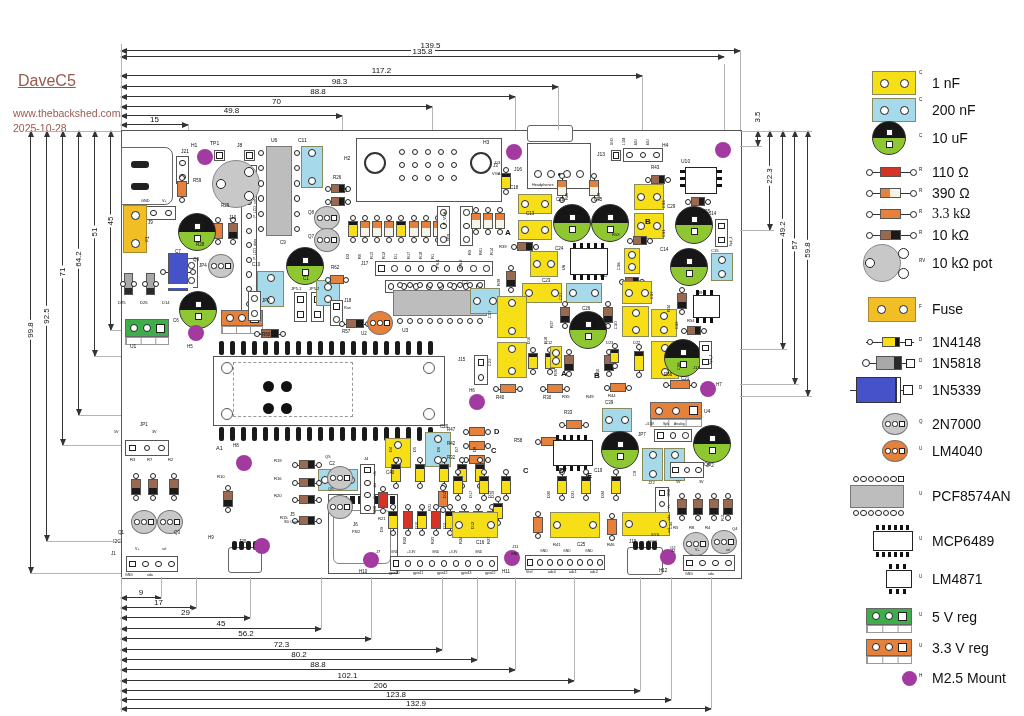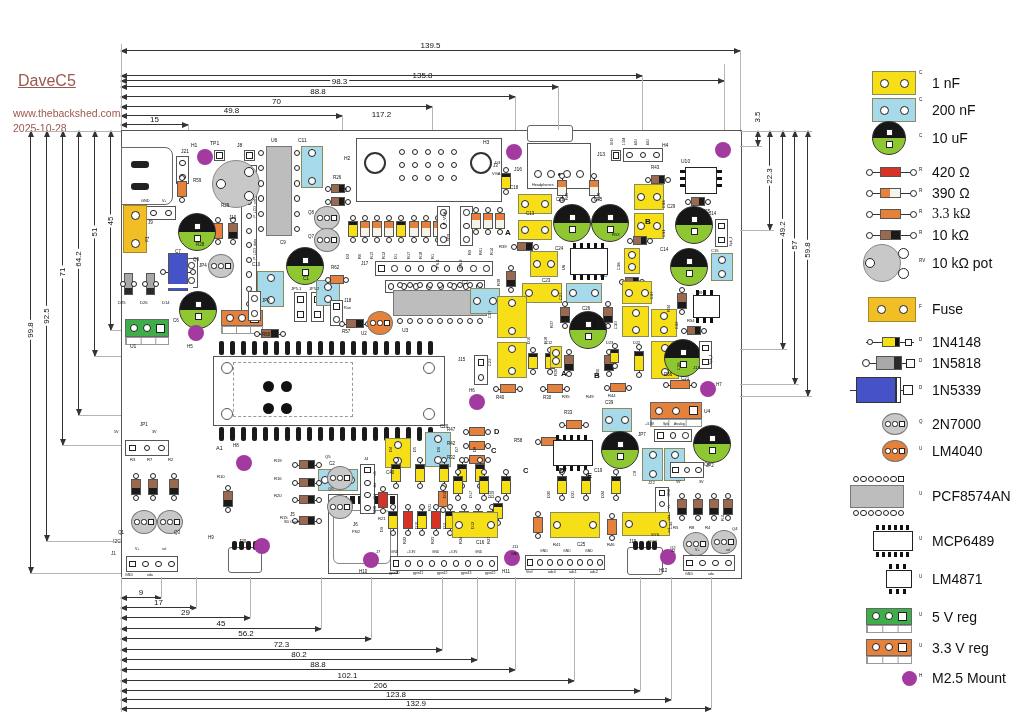--- a/index.html
+++ b/index.html
@@ -1099,30 +1099,30 @@
       <div class="reflab" style="font-size: 3.2px; left: 614px; top: 142px; transform-origin: left bottom; transform: rotate(-90deg);">GND</div>
       <div class="reflab" style="font-size: 3.2px; left: 626px; top: 142px; transform-origin: left bottom; transform: rotate(-90deg);">1.5M</div>
       <div class="reflab" style="font-size: 3.2px; left: 638px; top: 142px; transform-origin: left bottom; transform: rotate(-90deg);">ADJ</div>
       <div class="reflab" style="font-size: 3.2px; left: 650px; top: 142px; transform-origin: left bottom; transform: rotate(-90deg);">ADJ</div>
       <div class="c" style="left: 121px; top: 50px; width: 619px; height: 0px; border-top: 1px solid rgb(51, 51, 51);">
         <div class="arl"></div>
         <div class="arr"></div>
         <div class="dimlab" style="left: 50%; top: -9px; transform: translateX(-50%);">139.5</div>
       </div>
       <div class="c" style="left: 740px; top: 50px; width: 1px; height: 80px; background: rgb(181, 181, 181);"></div>
-      <div class="c" style="left: 121px; top: 80px; width: 603px; height: 0px; border-top: 1px solid rgb(51, 51, 51);">
+      <div class="c" style="left: 121px; top: 56px; width: 603px; height: 0px; border-top: 1px solid rgb(51, 51, 51);">
         <div class="arl"></div>
         <div class="arr"></div>
         <div class="dimlab" style="left: 50%; top: -9px; transform: translateX(-50%);">135.8</div>
       </div>
       <div class="c" style="left: 724px; top: 64px; width: 1px; height: 66px; background: rgb(181, 181, 181);"></div>
       <div class="c" style="left: 121px; top: 75px; width: 521px; height: 0px; border-top: 1px solid rgb(51, 51, 51);">
         <div class="arl"></div>
         <div class="arr"></div>
-        <div class="dimlab" style="left: 50%; top: -9px; transform: translateX(-50%); margin-top: 44px;">117.2</div>
+        <div class="dimlab" style="left: 50%; top: -9px; transform: translateX(-50%);">117.2</div>
       </div>
       <div class="c" style="left: 642px; top: 75px; width: 1px; height: 55px; background: rgb(181, 181, 181);"></div>
       <div class="c" style="left: 121px; top: 86px; width: 437px; height: 0px; border-top: 1px solid rgb(51, 51, 51);">
         <div class="arl"></div>
         <div class="arr"></div>
         <div class="dimlab" style="left: 50%; top: -9px; transform: translateX(-50%);">98.3</div>
       </div>
       <div class="c" style="left: 558px; top: 86px; width: 1px; height: 44px; background: rgb(181, 181, 181);"></div>
       <div class="c" style="left: 121px; top: 96px; width: 394px; height: 0px; border-top: 1px solid rgb(51, 51, 51);">
         <div class="arl"></div>
@@ -1305,21 +1305,21 @@
       <div class="c" style="left: 872px; top: 121px; width: 34px; height: 34px; border-radius: 50%; background: linear-gradient(rgb(22, 22, 22) 50%, rgb(143, 199, 50) 50%); border: 1px solid rgb(51, 51, 51);"></div>
       <div class="c" style="left: 885.5px; top: 128.5px; width: 7px; height: 7px; border: 1px solid rgb(34, 34, 34); background: rgb(255, 255, 255); border-radius: 0px;"></div>
       <div class="c" style="left: 885.5px; top: 140.5px; width: 7px; height: 7px; border: 1px solid rgb(34, 34, 34); background: rgb(255, 255, 255); border-radius: 0px;"></div>
       <div class="legend-tag" style="left: 919px; top: 133px;">C</div>
       <div class="legend-label" style="left: 932px; top: 130px;">10 uF</div>
       <div class="c" style="left: 866px; top: 172px; width: 50px; height: 1px; background: rgb(51, 51, 51);"></div>
       <div class="c" style="left: 865.5px; top: 168.5px; width: 7px; height: 7px; border: 1px solid rgb(34, 34, 34); background: rgb(255, 255, 255); border-radius: 50%;"></div>
       <div class="c" style="left: 909.5px; top: 168.5px; width: 7px; height: 7px; border: 1px solid rgb(34, 34, 34); background: rgb(255, 255, 255); border-radius: 50%;"></div>
       <div class="c" style="left: 880px; top: 167px; width: 21px; height: 10px; background: rgb(214, 50, 38); border: 1px solid rgb(85, 85, 85);"></div>
       <div class="legend-tag" style="left: 919px; top: 167px;">R</div>
-      <div class="legend-label" style="left: 932px; top: 164px;">420 Ω</div>
+      <div class="legend-label" style="left: 932px; top: 164px;">110 Ω</div>
       <div class="c" style="left: 866px; top: 193px; width: 50px; height: 1px; background: rgb(51, 51, 51);"></div>
       <div class="c" style="left: 865.5px; top: 189.5px; width: 7px; height: 7px; border: 1px solid rgb(34, 34, 34); background: rgb(255, 255, 255); border-radius: 50%;"></div>
       <div class="c" style="left: 909.5px; top: 189.5px; width: 7px; height: 7px; border: 1px solid rgb(34, 34, 34); background: rgb(255, 255, 255); border-radius: 50%;"></div>
       <div class="c" style="left: 880px; top: 188px; width: 21px; height: 10px; background: linear-gradient(90deg, rgb(230, 129, 59) 45%, rgb(247, 243, 232) 45%); border: 1px solid rgb(85, 85, 85);"></div>
       <div class="legend-tag" style="left: 919px; top: 188px;">R</div>
       <div class="legend-label" style="left: 932px; top: 185px;">390 Ω</div>
       <div class="c" style="left: 866px; top: 214px; width: 50px; height: 1px; background: rgb(51, 51, 51);"></div>
       <div class="c" style="left: 865.5px; top: 210.5px; width: 7px; height: 7px; border: 1px solid rgb(34, 34, 34); background: rgb(255, 255, 255); border-radius: 50%;"></div>
       <div class="c" style="left: 909.5px; top: 210.5px; width: 7px; height: 7px; border: 1px solid rgb(34, 34, 34); background: rgb(255, 255, 255); border-radius: 50%;"></div>
       <div class="c" style="left: 880px; top: 209px; width: 21px; height: 10px; background: rgb(230, 129, 59); border: 1px solid rgb(85, 85, 85);"></div>

